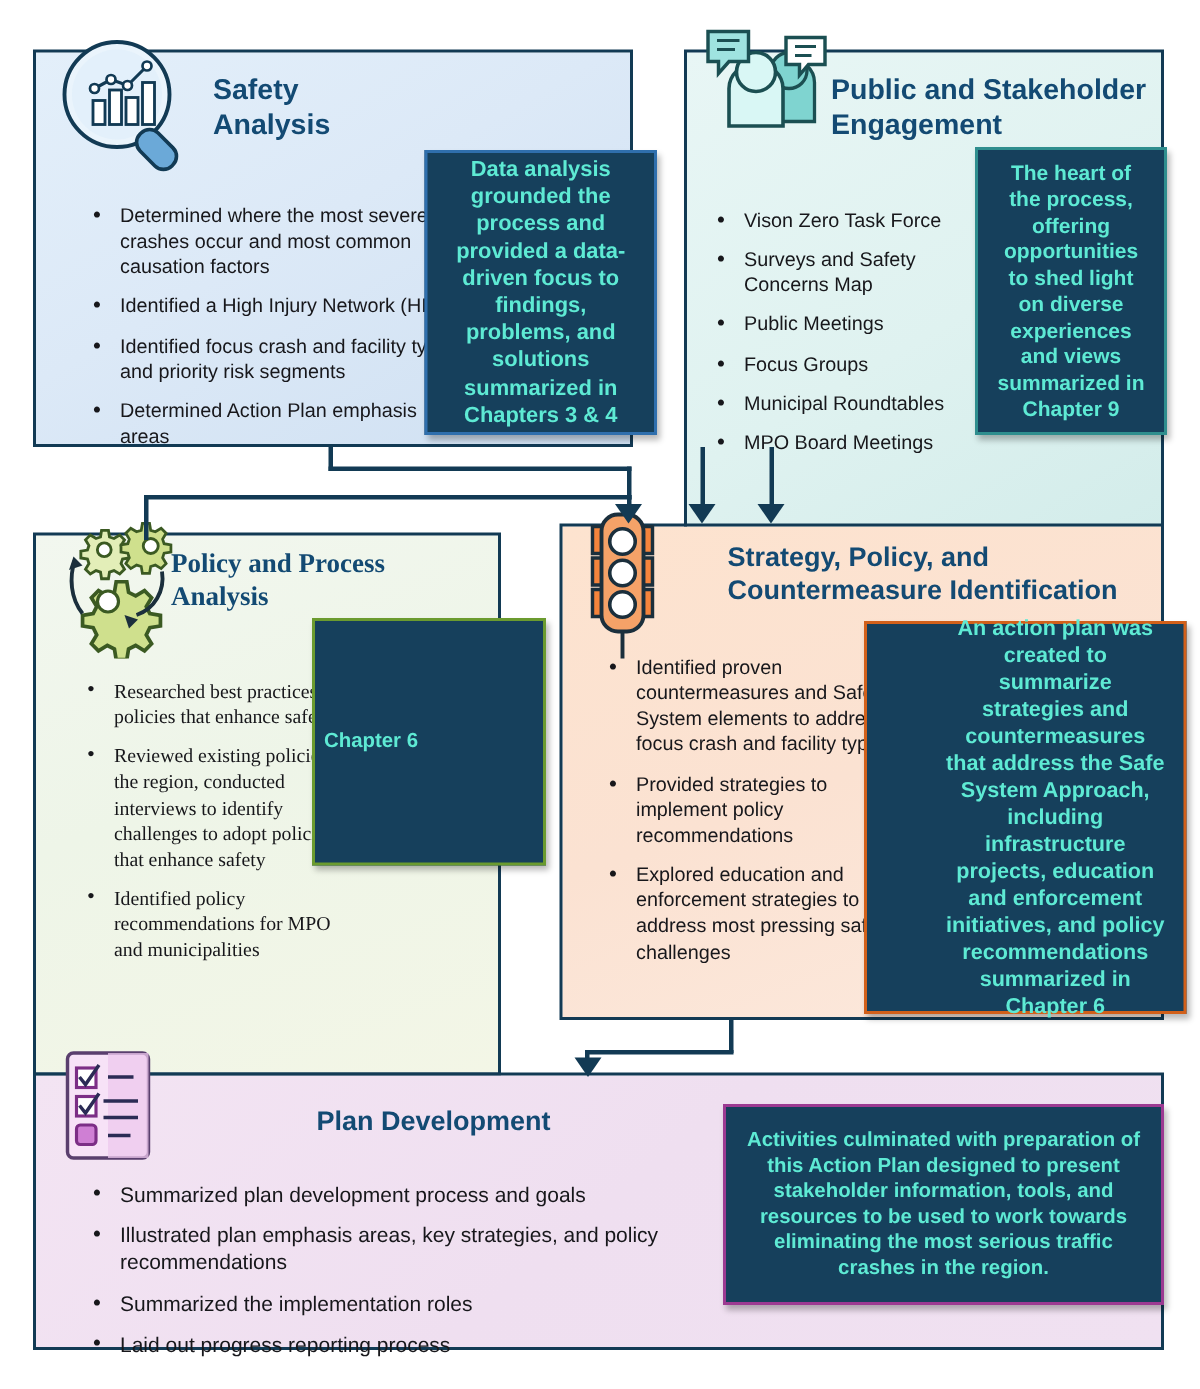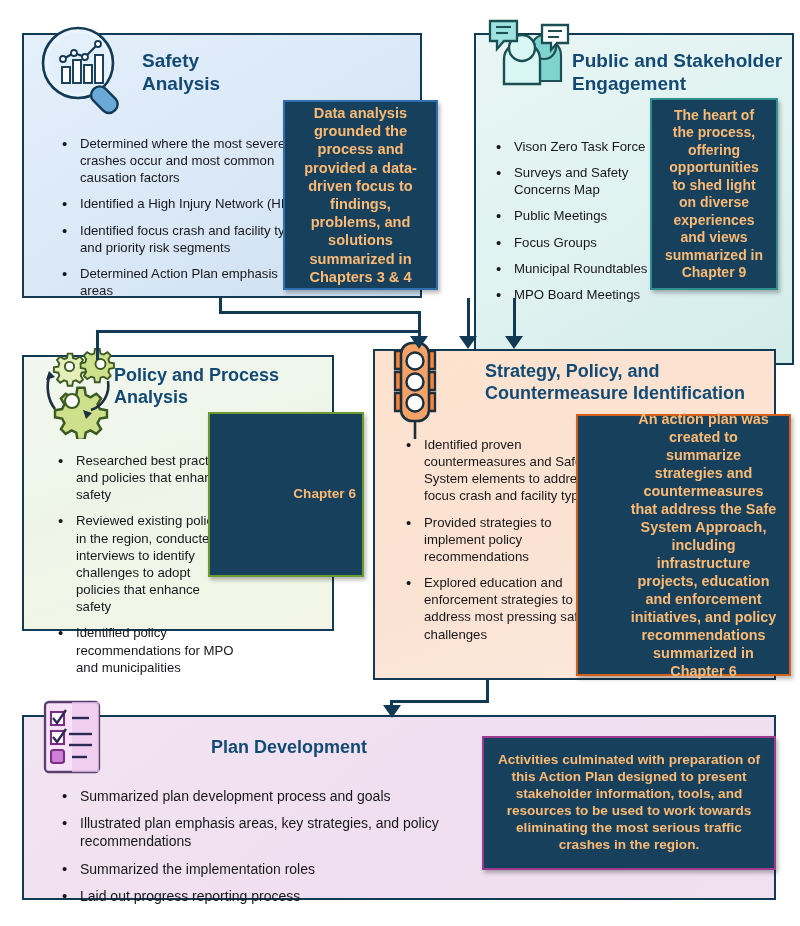--- a/index.html
+++ b/index.html
@@ -11,45 +11,45 @@
   .panel{position:absolute;box-sizing:border-box;border:2.5px solid #123a54;}
   .panel-title{position:absolute;font-weight:bold;color:#134a73;line-height:1.22;}
   .bullets{position:absolute;margin:0;padding:0;list-style:none;}
   .bullets li{position:relative;padding-left:22px;margin-bottom:9px;
               color:#17171b;line-height:1.30;}
   .bullets li:before{content:"\2022";position:absolute;left:4px;top:-1px;
               font-size:15px;color:#17171b;}
 
   
   .callout{position:absolute;box-sizing:border-box;background:#16405c;
-           color:#fdba74;text-align:center;font-weight:bold;line-height:1.25;
-           display:flex;align-items:center;justify-content:flex-end;
+           color:#5eead4;text-align:center;font-weight:bold;line-height:1.25;
+           display:flex;align-items:center;justify-content:flex-start;
            box-shadow:2px 3px 4px rgba(0,0,0,.28);}
   .callout span{display:block;padding:0 6px;}
   .callout b{font-weight:bold;}
 
   
   #p1{left:22px;top:33px;width:400px;height:265px;
       background:linear-gradient(150deg,#e3effa 0%,#dce9f7 45%,#cfe0f2 100%);}
   #p1 .panel-title{left:118px;top:14px;font-size:19px;width:170px;}
   #p1 .bullets{left:34px;top:100px;width:250px;font-size:13.2px;}
   #c1{left:283px;top:100px;width:155px;height:190px;font-size:14.6px;
       border:2.5px solid #2f6fad;}
 
   
   #p2{left:456px;top:33px;width:320px;height:332px;
-      background:linear-gradient(150deg,#e8f6f5 0%,#dff2f0 55%,#d2ecea 100%);margin-left:18px;}
+      background:linear-gradient(150deg,#e8f6f5 0%,#dff2f0 55%,#d2ecea 100%);}
   #p2 .panel-title{left:96px;top:14px;font-size:19px;width:215px;}
   #p2 .bullets{left:16px;top:103px;width:165px;font-size:13.2px;}
   #c2{left:650px;top:98px;width:128px;height:192px;font-size:14px;
       border:2.5px solid #2f8e8e;}
 
   
-  #p3{left:22px;top:355px;width:312px;height:276px;
-      background:linear-gradient(160deg,#f2f7ef 0%,#eef5e8 45%,#f3f6e6 100%);}
+  #p3{left:22px;top:355px;width:312px;height:362px;
+      background:linear-gradient(160deg,#f2f7ef 0%,#eef5e8 45%,#f3f6e6 100%);font-family:Liberation Serif, serif;}
   #p3 .panel-title{left:90px;top:8px;font-size:18px;width:190px;}
   #p3 .bullets{left:30px;top:95px;width:180px;font-size:13.2px;}
   #c3{left:208px;top:412px;width:156px;height:165px;font-size:13.6px;
       border:2.5px solid #6b9b2f;}
 
   
   #p4{left:373px;top:349px;width:403px;height:331px;
       background:linear-gradient(160deg,#fde3cf 0%,#fbe2d2 50%,#fce9dd 100%);}
   #p4 .panel-title{left:110px;top:10px;font-size:18px;width:280px;}
   #p4 .bullets{left:27px;top:85px;width:200px;font-size:13.2px;}

